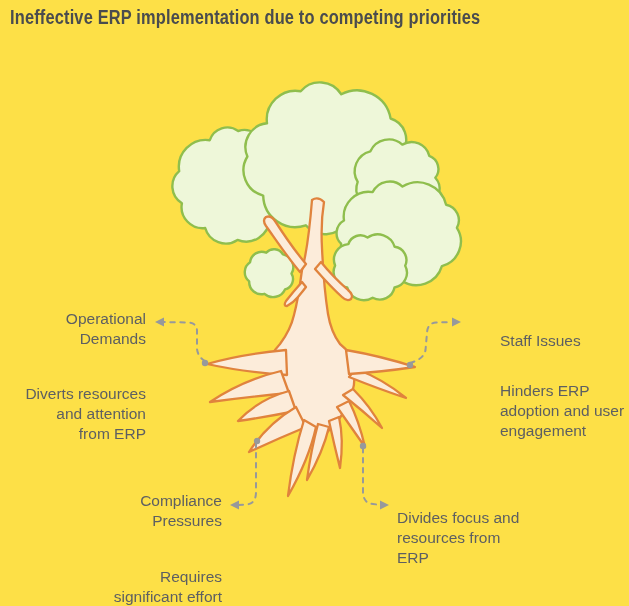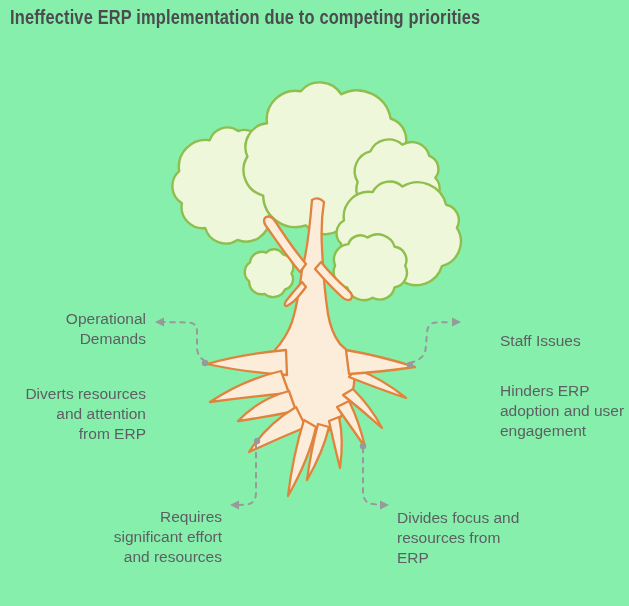--- a/index.html
+++ b/index.html
@@ -1,17 +1,17 @@
 <!DOCTYPE html>
 <html style="--title-text: #4a4c4e; --label-text: #5d5f62; --canopy-fill: #eef7d9; --canopy-stroke: #8fbe4d; --trunk-fill: #fcecda; --trunk-stroke: #e0833d; --connector: #97999b;"><head>
 <meta charset="utf-8">
 <style>
   html,body{margin:0;padding:0;background:#fff;}
   .stage{
-    position:relative;width:629px;height:606px;background:#86efac;overflow:hidden;
+    position:relative;width:629px;height:606px;background:#fde047;overflow:hidden;
     font-family:"Liberation Sans",sans-serif;
   }
   .title{
     position:absolute;left:10px;top:6px;margin:0;white-space:nowrap;
     font-size:20px;font-weight:700;color:var(--title-text,#4a4c4e);
     transform:scaleX(.82);transform-origin:left top;letter-spacing:.2px;
   }
   .tree-svg{position:absolute;left:0;top:0;}
   .cloud{fill:var(--canopy-fill,#eef7d9);stroke:var(--canopy-stroke,#8fbe4d);stroke-width:2.4;stroke-linejoin:round;}
   .wood{fill:var(--trunk-fill,#fcecda);stroke:var(--trunk-stroke,#e0833d);stroke-width:2.3;stroke-linejoin:round;stroke-linecap:round;}
@@ -105,20 +105,22 @@
   </div>
 
   <div class="cause tight" style="left:472px;top:311px;width:150px;margin-left:28px;">
     <div class="heading">Staff Issues</div>
     <div class="desc">Hinders ERP
 adoption and user
 engagement</div>
   </div>
 
   <div class="cause align-right bl" style="right:407px;top:471px;width:170px;">
+    <div class="heading">Compliance
+Pressures</div>
     <div class="desc">Requires
 significant effort
 and resources</div>
   </div>
 
   <div class="cause" style="left:397px;top:473px;width:170px;">
     <div class="desc">Divides focus and
 resources from
 ERP</div>
   </div>

